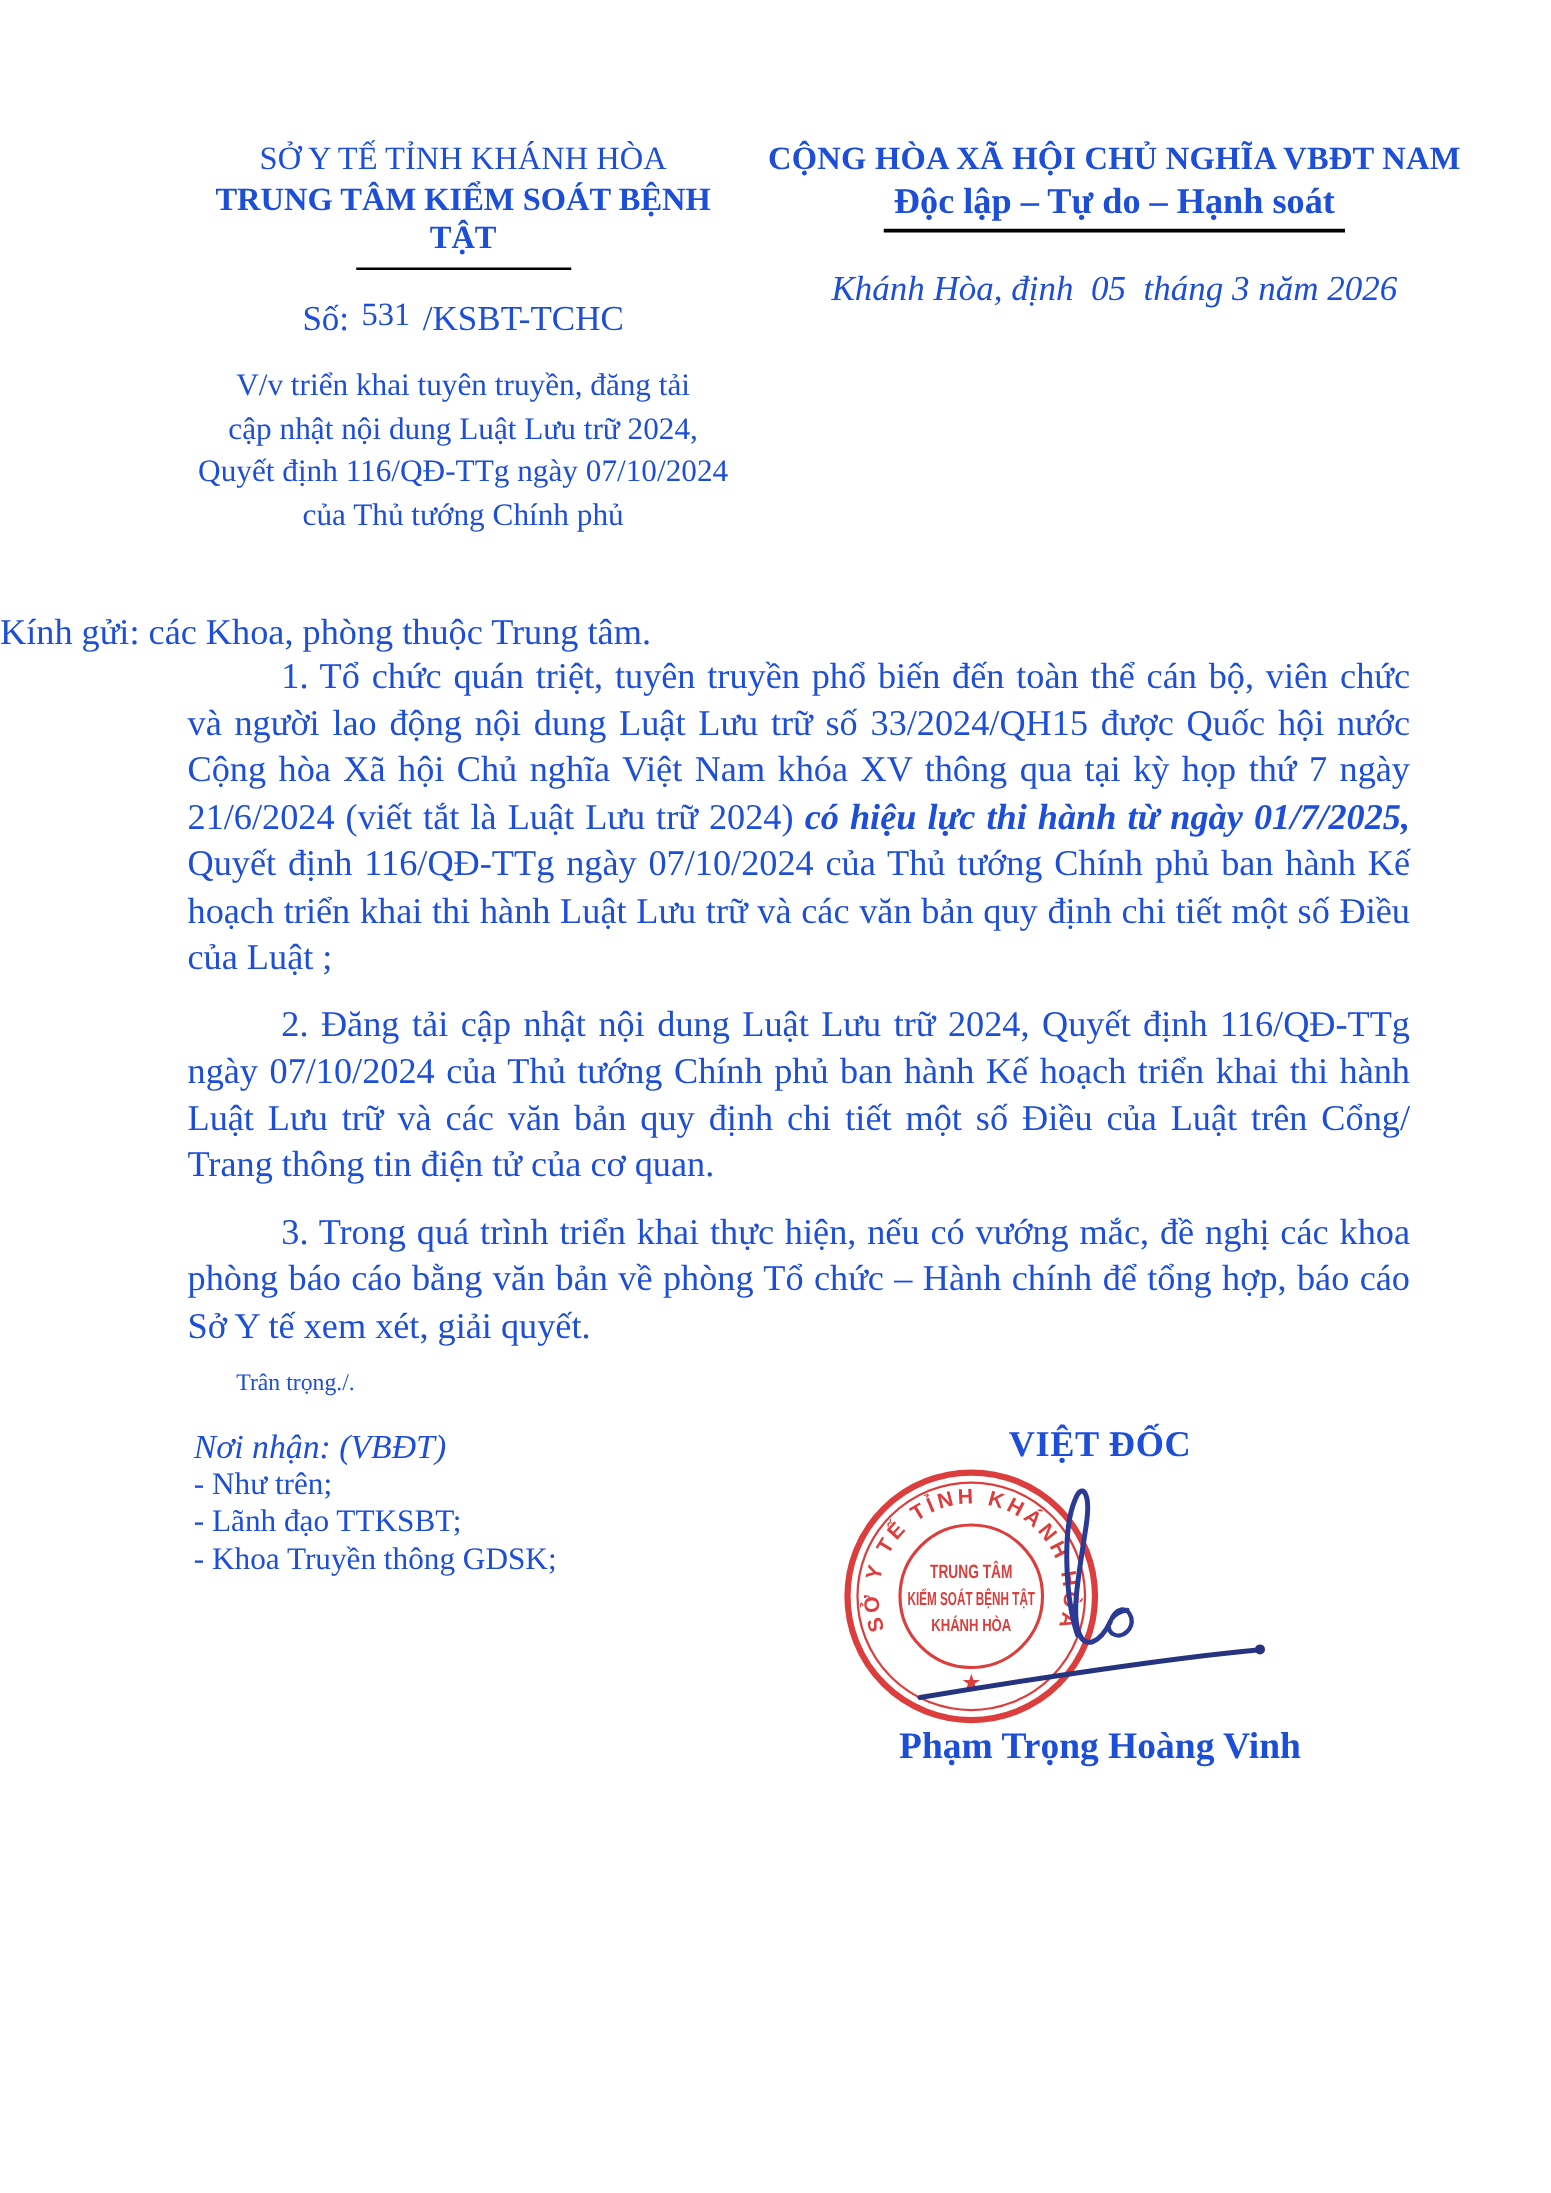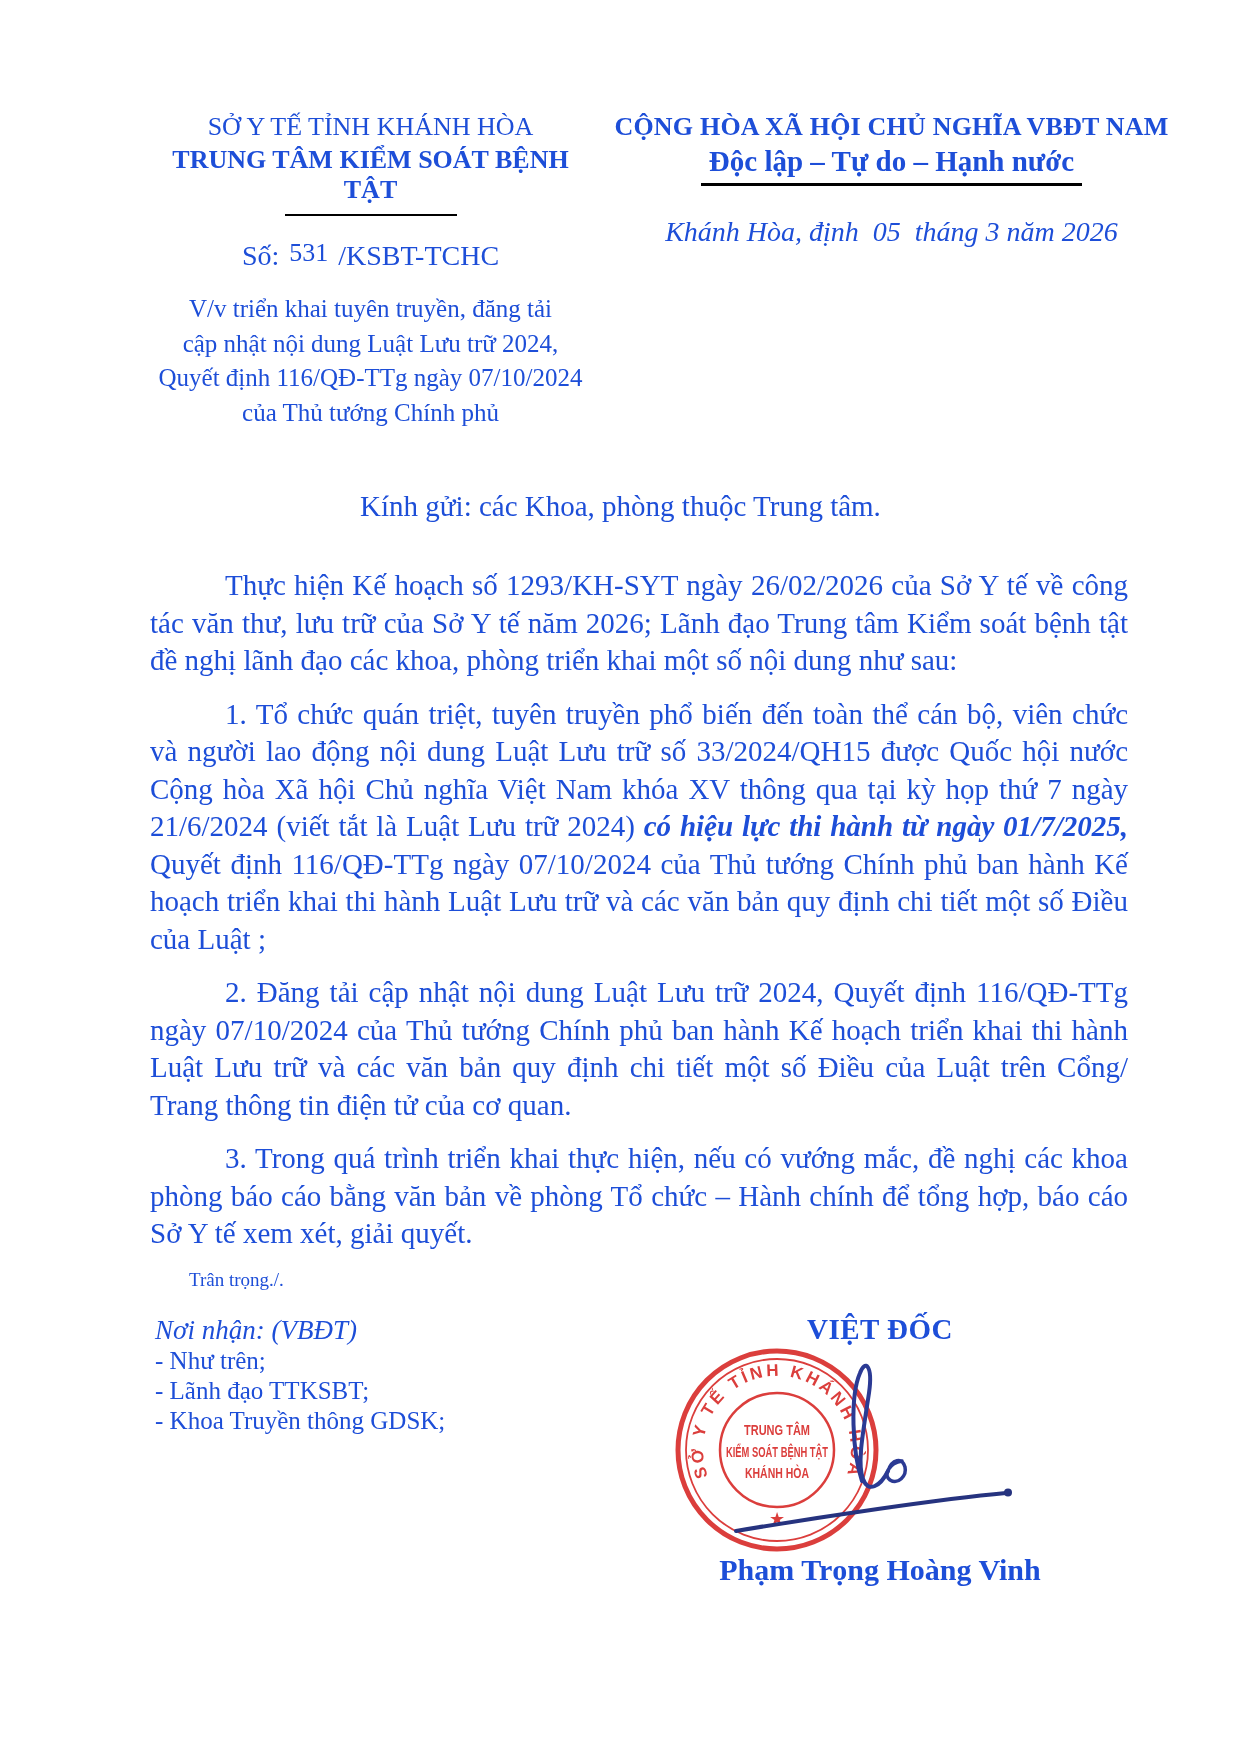--- a/index.html
+++ b/index.html
@@ -20,21 +20,21 @@
   .org-name{font-size:26px;font-weight:bold;margin-top:3px;}
   .org-rule{width:172px;height:2px;background:#000;margin:9px auto 0;}
   .doc-number{margin-top:24px;font-size:28px;}
   .doc-number .num-val{font-size:26px;position:relative;top:-4px;margin:0 10px;}
   .subject{margin-top:20px;font-size:25px;line-height:1.38;}
   .motto1{font-size:26px;font-weight:bold;letter-spacing:.2px;}
   .motto2{font-size:29px;font-weight:bold;display:inline-block;border-bottom:3px solid #000;padding:0 8px 5px;margin-top:3px;}
   .date-line{margin-top:30px;font-size:28px;font-style:italic;}
   .date-line .date-day{margin:0 14px;}
   
-  .recipient{text-align:center;font-size:29px;margin-top:60px;}
+  .recipient{font-size:29px;margin-top:60px;}
   .body{padding:0 113px 0 150px;font-size:29px;line-height:37.5px;text-align:justify;}
   .body p{margin:0 0 16px;text-indent:75px;}
   .body p.first{margin-top:44px;}
   .em-seg{font-weight:bold;font-style:italic;}
   .closing{text-indent:75px;font-size:19px;padding-left:114px;margin-top:0;}
   
   .footer{position:relative;height:470px;}
   .noi-nhan{position:absolute;left:155px;top:24px;}
   .noi-nhan-title{font-size:27px;font-weight:normal;font-style:italic;}
   .noi-nhan-item{font-size:25px;line-height:30px;}
@@ -60,31 +60,30 @@
       </div>
       <div class="subject">
         <div>V/v triển khai tuyên truyền, đăng tải</div>
         <div>cập nhật nội dung Luật Lưu trữ 2024,</div>
         <div>Quyết định 116/QĐ-TTg ngày 07/10/2024</div>
         <div>của Thủ tướng Chính phủ</div>
       </div>
     </div>
     <div class="hdr-right">
       <div class="motto1">CỘNG HÒA XÃ HỘI CHỦ NGHĨA VBĐT NAM</div>
-      <div><span class="motto2">Độc lập – Tự do – Hạnh nước</span></div>
+      <div><span class="motto2">Độc lập – Tự do – Hạnh soát</span></div>
       <div class="date-line">
         <span>Khánh Hòa, định</span><span class="date-day">05</span><span>tháng 3 năm 2026</span>
       </div>
     </div>
   </div>
 
   <div class="recipient">Kính gửi: các Khoa, phòng thuộc Trung tâm.</div>
 
   <div class="body">
-    <p class="first">Thực hiện Kế hoạch số 1293/KH-SYT ngày 26/02/2026 của Sở Y tế về công tác văn thư, lưu trữ của Sở Y tế năm 2026; Lãnh đạo Trung tâm Kiểm soát bệnh tật đề nghị lãnh đạo các khoa, phòng triển khai một số nội dung như sau:</p>
     <p><span>1. Tổ chức quán triệt, tuyên truyền phổ biến đến toàn thể cán bộ, viên chức và người lao động nội dung Luật Lưu trữ số 33/2024/QH15 được Quốc hội nước Cộng hòa Xã hội Chủ nghĩa Việt Nam khóa XV thông qua tại kỳ họp thứ 7 ngày 21/6/2024 (viết tắt là Luật Lưu trữ 2024) </span><span class="em-seg">có hiệu lực thi hành từ ngày 01/7/2025,</span><span> Quyết định 116/QĐ-TTg ngày 07/10/2024 của Thủ tướng Chính phủ ban hành Kế hoạch triển khai thi hành Luật Lưu trữ và các văn bản quy định chi tiết một số Điều của Luật ;</span></p>
     <p>2. Đăng tải cập nhật nội dung Luật Lưu trữ 2024, Quyết định 116/QĐ-TTg ngày 07/10/2024 của Thủ tướng Chính phủ ban hành Kế hoạch triển khai thi hành Luật Lưu trữ và các văn bản quy định chi tiết một số Điều của Luật trên Cổng/ Trang thông tin điện tử của cơ quan.</p>
     <p>3. Trong quá trình triển khai thực hiện, nếu có vướng mắc, đề nghị các khoa phòng báo cáo bằng văn bản về phòng Tổ chức – Hành chính để tổng hợp, báo cáo Sở Y tế xem xét, giải quyết.</p>
   </div>
   <div class="closing">Trân trọng./.</div>
 
   <div class="footer">
     <div class="noi-nhan">
       <div class="noi-nhan-title">Nơi nhận: (VBĐT)</div>
       <div class="noi-nhan-item">- Như trên;</div>

